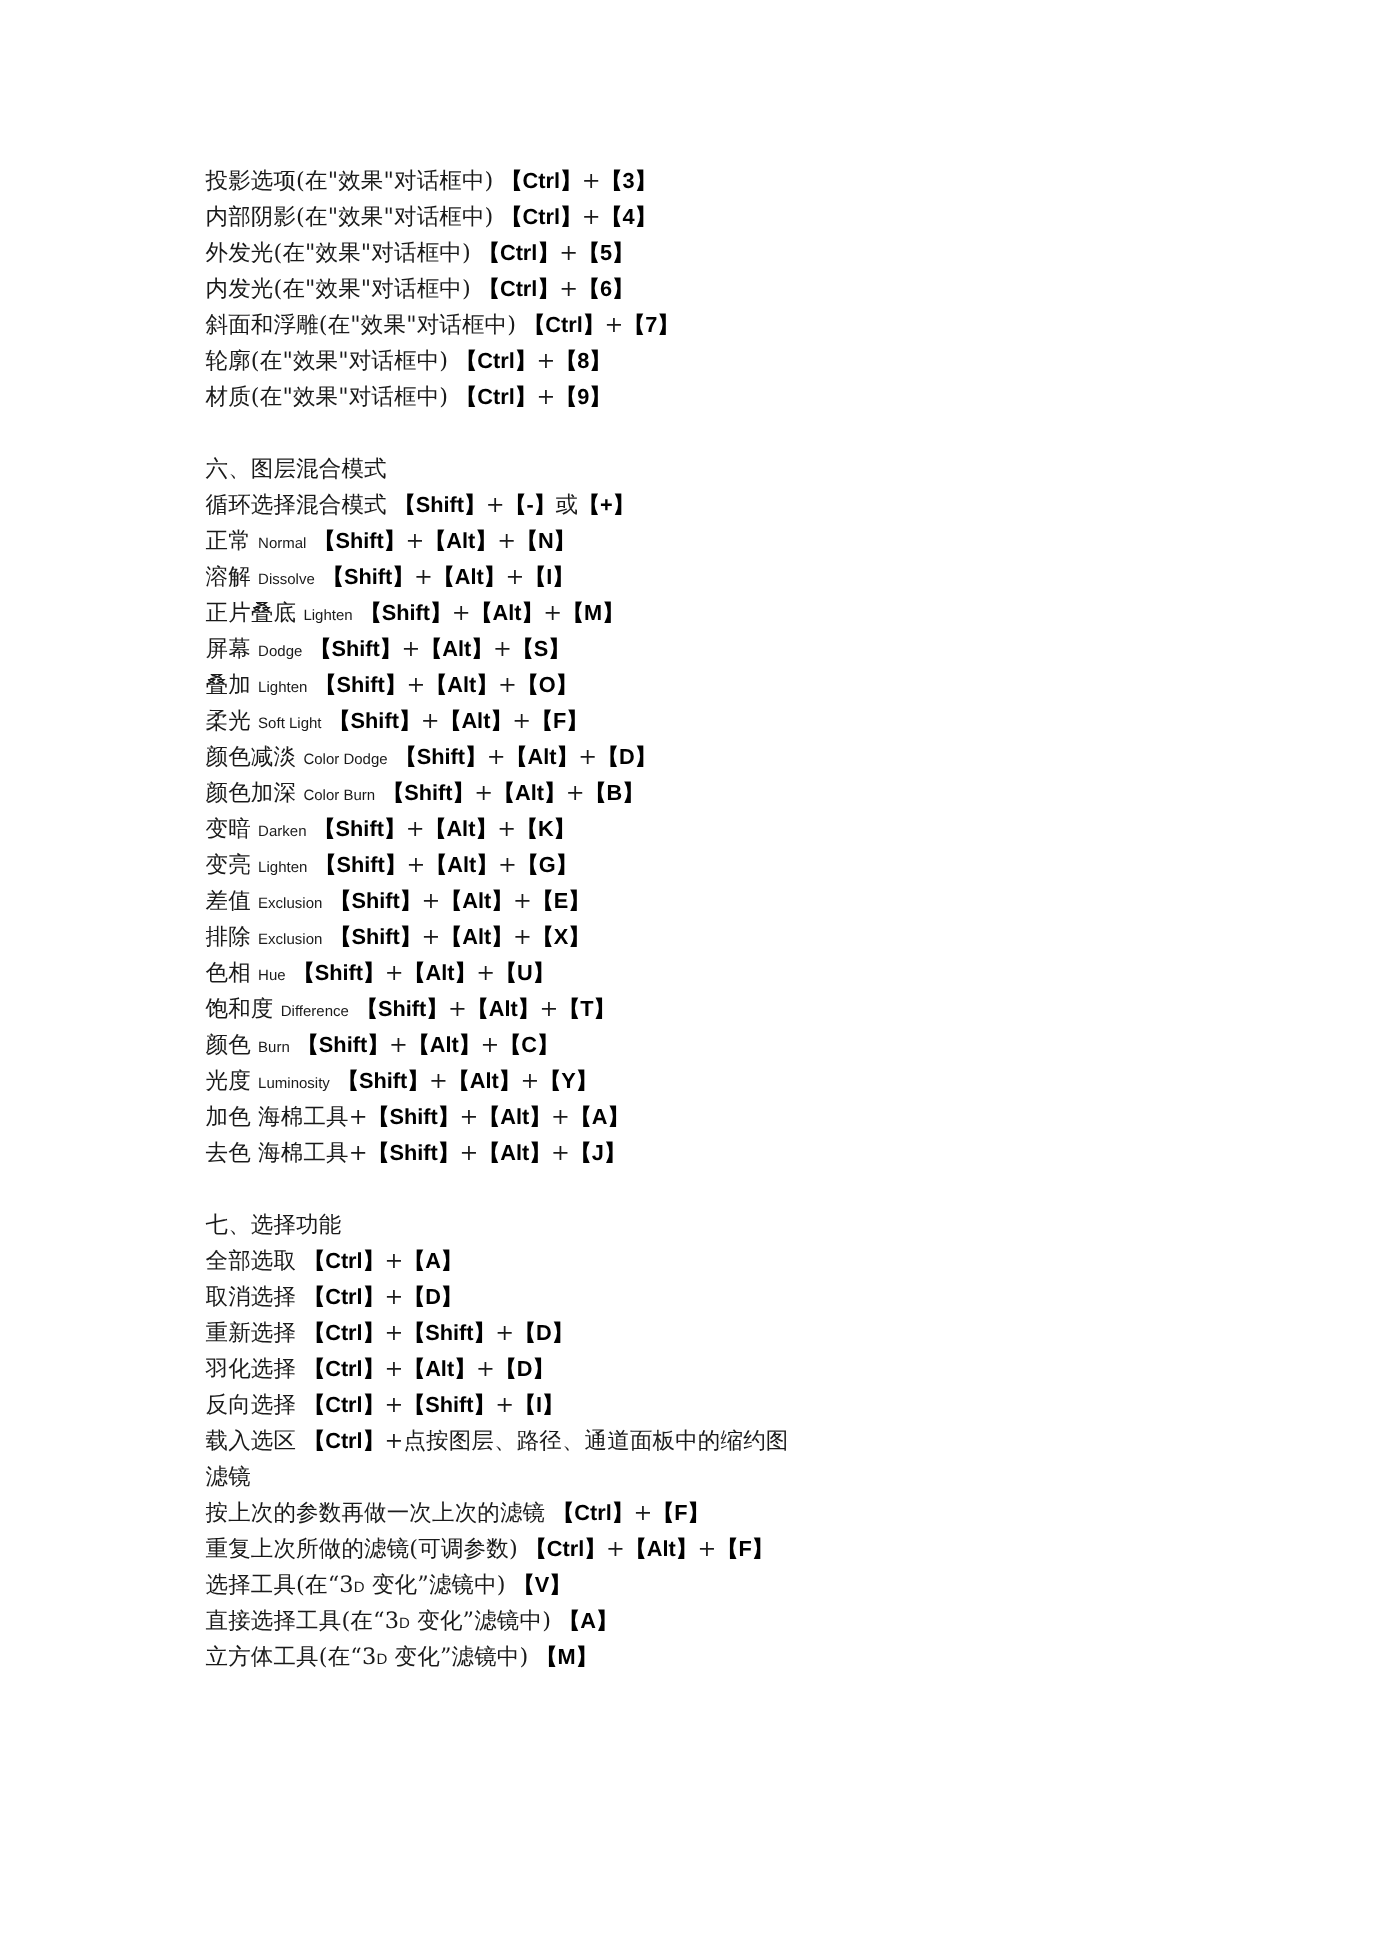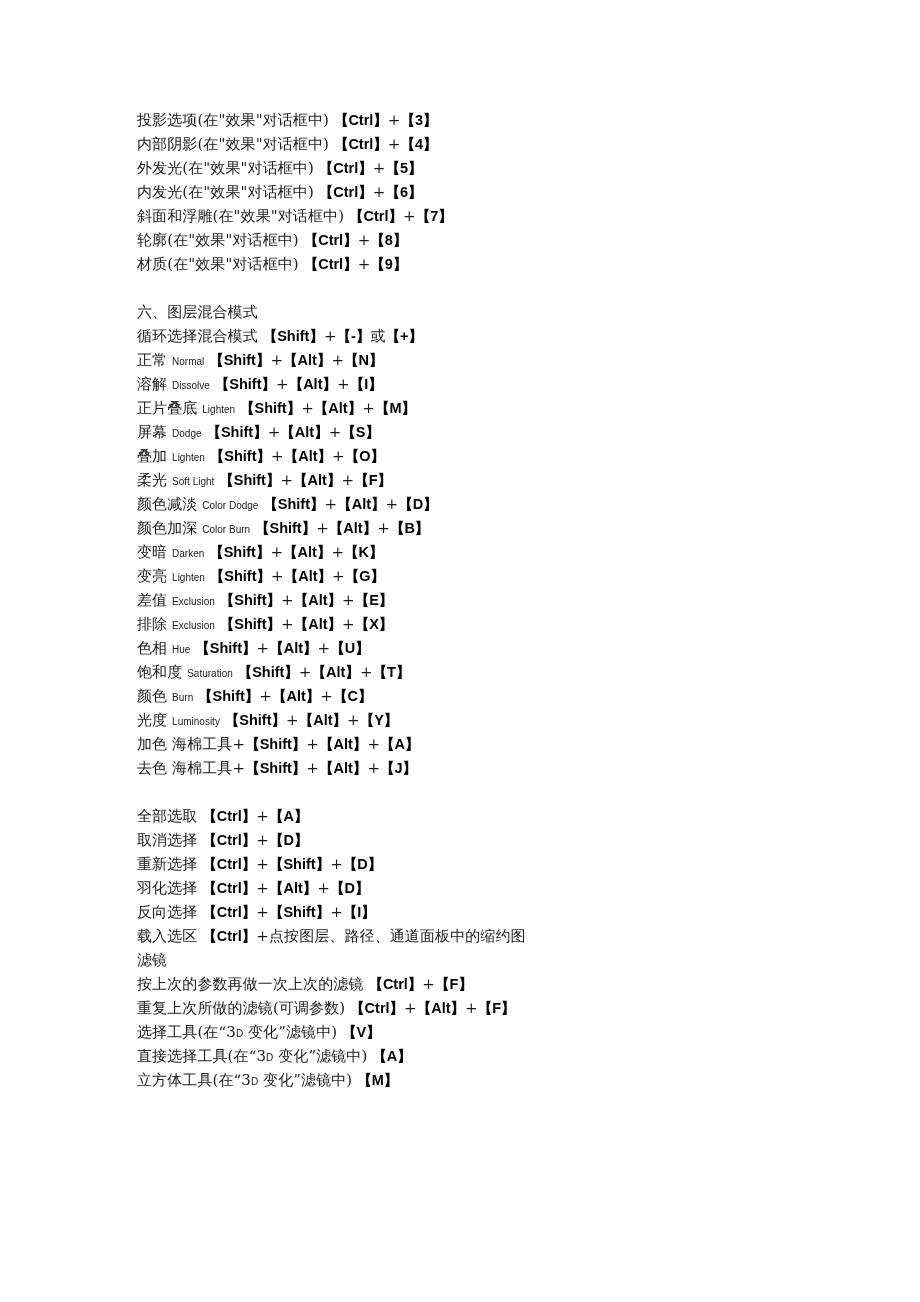--- a/index.html
+++ b/index.html
@@ -83,26 +83,27 @@
       <div class="line">屏幕 <span class="lat">Dodge</span> <span class="key">【Shift】</span>+<span class="key">【Alt】</span>+<span class="key">【S】</span></div>
       <div class="line">叠加 <span class="lat">Lighten</span> <span class="key">【Shift】</span>+<span class="key">【Alt】</span>+<span class="key">【O】</span></div>
       <div class="line">柔光 <span class="lat">Soft Light</span> <span class="key">【Shift】</span>+<span class="key">【Alt】</span>+<span class="key">【F】</span></div>
       <div class="line">颜色减淡 <span class="lat">Color Dodge</span> <span class="key">【Shift】</span>+<span class="key">【Alt】</span>+<span class="key">【D】</span></div>
       <div class="line">颜色加深 <span class="lat">Color Burn</span> <span class="key">【Shift】</span>+<span class="key">【Alt】</span>+<span class="key">【B】</span></div>
       <div class="line">变暗 <span class="lat">Darken</span> <span class="key">【Shift】</span>+<span class="key">【Alt】</span>+<span class="key">【K】</span></div>
       <div class="line">变亮 <span class="lat">Lighten</span> <span class="key">【Shift】</span>+<span class="key">【Alt】</span>+<span class="key">【G】</span></div>
       <div class="line">差值 <span class="lat">Exclusion</span> <span class="key">【Shift】</span>+<span class="key">【Alt】</span>+<span class="key">【E】</span></div>
       <div class="line">排除 <span class="lat">Exclusion</span> <span class="key">【Shift】</span>+<span class="key">【Alt】</span>+<span class="key">【X】</span></div>
       <div class="line">色相 <span class="lat">Hue</span> <span class="key">【Shift】</span>+<span class="key">【Alt】</span>+<span class="key">【U】</span></div>
-      <div class="line">饱和度 <span class="lat">Saturation</span> <span class="key">【Shift】</span>+<span class="key">【Alt】</span>+<span class="key">【T】</span></div>
+      <div class="line">饱和度 <span class="lat">Difference</span> <span class="key">【Shift】</span>+<span class="key">【Alt】</span>+<span class="key">【T】</span></div>
       <div class="line">颜色 <span class="lat">Burn</span> <span class="key">【Shift】</span>+<span class="key">【Alt】</span>+<span class="key">【C】</span></div>
       <div class="line">光度 <span class="lat">Luminosity</span> <span class="key">【Shift】</span>+<span class="key">【Alt】</span>+<span class="key">【Y】</span></div>
       <div class="line">加色 海棉工具+<span class="key">【Shift】</span>+<span class="key">【Alt】</span>+<span class="key">【A】</span></div>
       <div class="line">去色 海棉工具+<span class="key">【Shift】</span>+<span class="key">【Alt】</span>+<span class="key">【J】</span></div>
       <div class="line blank"></div>
+      <div class="line">七、选择功能</div>
       <div class="line">全部选取 <span class="key">【Ctrl】</span>+<span class="key">【A】</span></div>
       <div class="line">取消选择 <span class="key">【Ctrl】</span>+<span class="key">【D】</span></div>
       <div class="line">重新选择 <span class="key">【Ctrl】</span>+<span class="key">【Shift】</span>+<span class="key">【D】</span></div>
       <div class="line">羽化选择 <span class="key">【Ctrl】</span>+<span class="key">【Alt】</span>+<span class="key">【D】</span></div>
       <div class="line">反向选择 <span class="key">【Ctrl】</span>+<span class="key">【Shift】</span>+<span class="key">【I】</span></div>
       <div class="line">载入选区 <span class="key">【Ctrl】</span>+点按图层、路径、通道面板中的缩约图</div>
       <div class="line">滤镜</div>
       <div class="line">按上次的参数再做一次上次的滤镜 <span class="key">【Ctrl】</span>+<span class="key">【F】</span></div>
       <div class="line">重复上次所做的滤镜(可调参数) <span class="key">【Ctrl】</span>+<span class="key">【Alt】</span>+<span class="key">【F】</span></div>
       <div class="line">选择工具(在“3<span class="lat">D</span> 变化”滤镜中) <span class="key">【V】</span></div>

